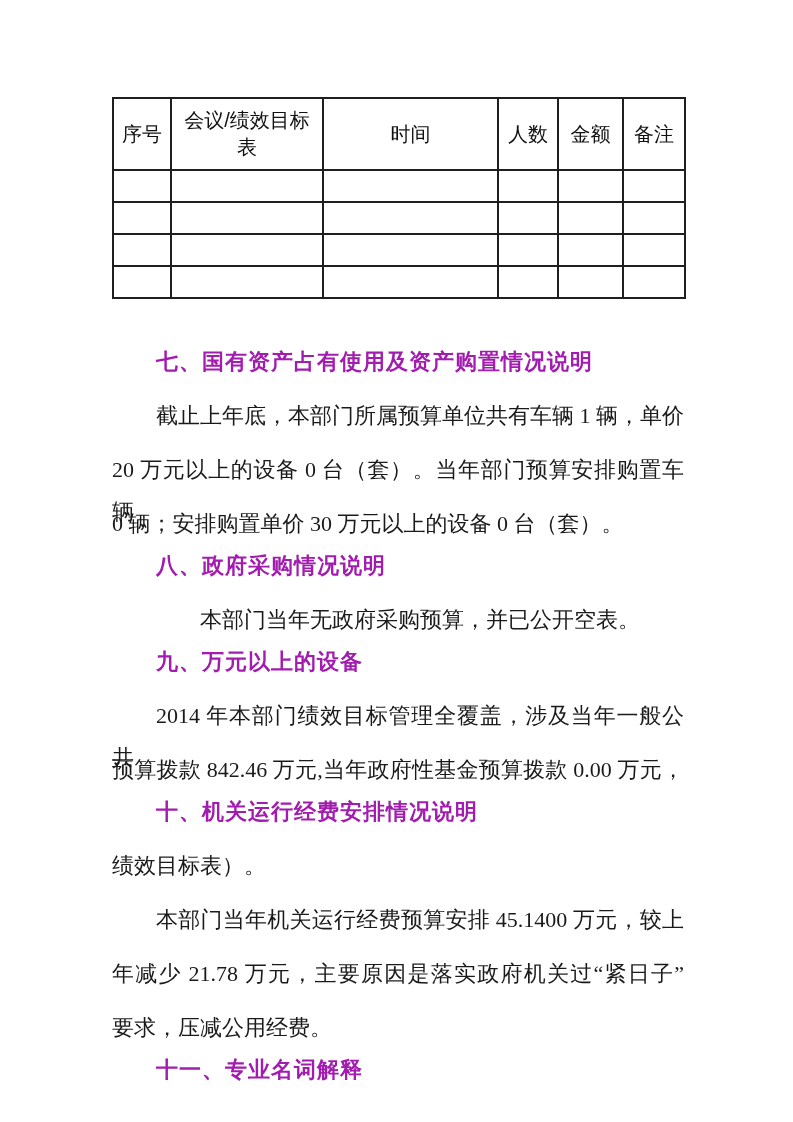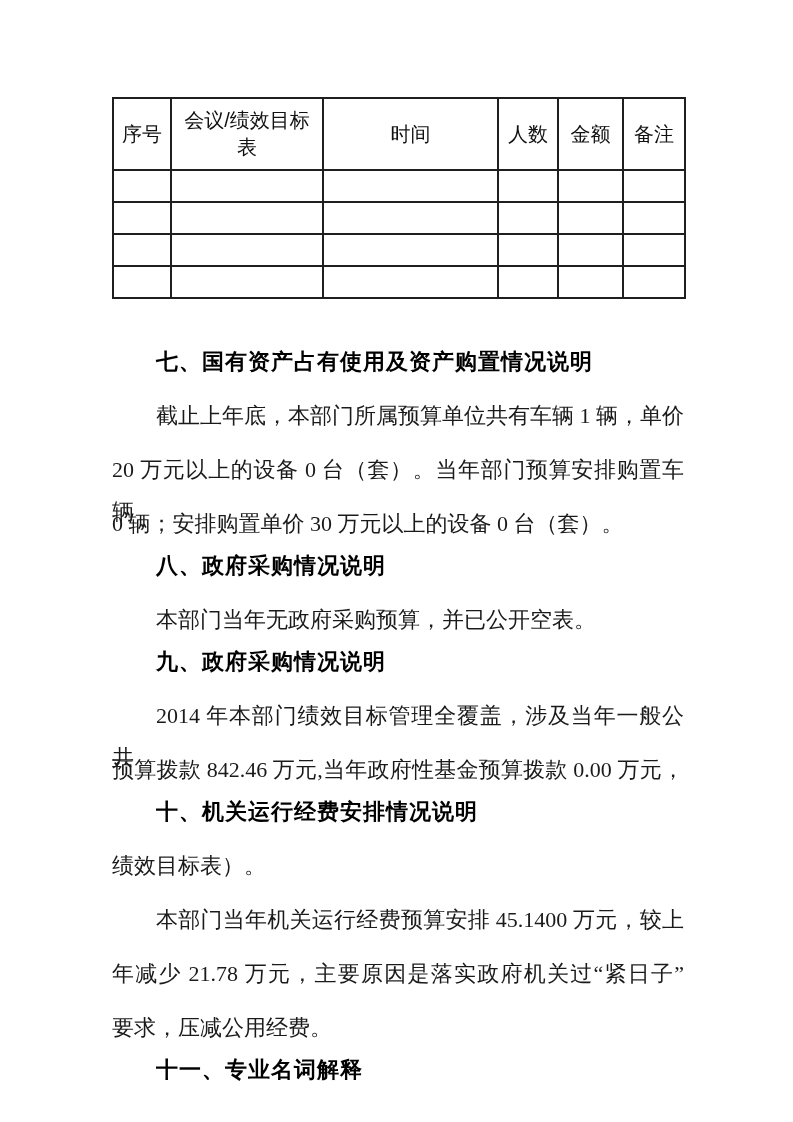--- a/index.html
+++ b/index.html
@@ -56,28 +56,29 @@
   .content .ln {
     height: 42px;
     line-height: 42px;
     white-space: nowrap;
     overflow: visible;
   }
   .content .heading {
     font-weight: bold;
     text-indent: 44px;
     letter-spacing: 1px;
-    color: #000000;
+    color: #a21caf;
   }
   .content .para-line {
     font-weight: normal;
     margin-top: 12px;
   }
   .content .indent {
     text-indent: 44px;
+    text-align: center;
   }
   .content .just {
     text-align: justify;
     text-align-last: justify;
     white-space: normal;
   }
 </style>
 </head>
 <body>
 
@@ -141,21 +142,21 @@
 
     <div class="content">
       <div class="ln heading">七、国有资产占有使用及资产购置情况说明</div>
       <div class="ln para-line indent just">截止上年底，本部门所属预算单位共有车辆 1 辆，单价</div>
       <div class="ln para-line just">20 万元以上的设备 0 台（套）。当年部门预算安排购置车辆</div>
       <div class="ln para-line">0 辆；安排购置单价 30 万元以上的设备 0 台（套）。</div>
 
       <div class="ln heading">八、政府采购情况说明</div>
       <div class="ln para-line indent">本部门当年无政府采购预算，并已公开空表。</div>
 
-      <div class="ln heading">九、政府采购情况说明</div>
+      <div class="ln heading">九、万元以上的设备</div>
       <div class="ln para-line indent just">2014 年本部门绩效目标管理全覆盖，涉及当年一般公共</div>
       <div class="ln para-line just">预算拨款 842.46 万元,当年政府性基金预算拨款 0.00 万元，</div>
       <div class="ln heading">十、机关运行经费安排情况说明</div>
 
       <div class="ln para-line">绩效目标表）。</div>
       <div class="ln para-line indent just">本部门当年机关运行经费预算安排 45.1400 万元，较上</div>
       <div class="ln para-line just">年减少 21.78 万元，主要原因是落实政府机关过“紧日子”</div>
       <div class="ln para-line">要求，压减公用经费。</div>
 
       <div class="ln heading">十一、专业名词解释</div>

